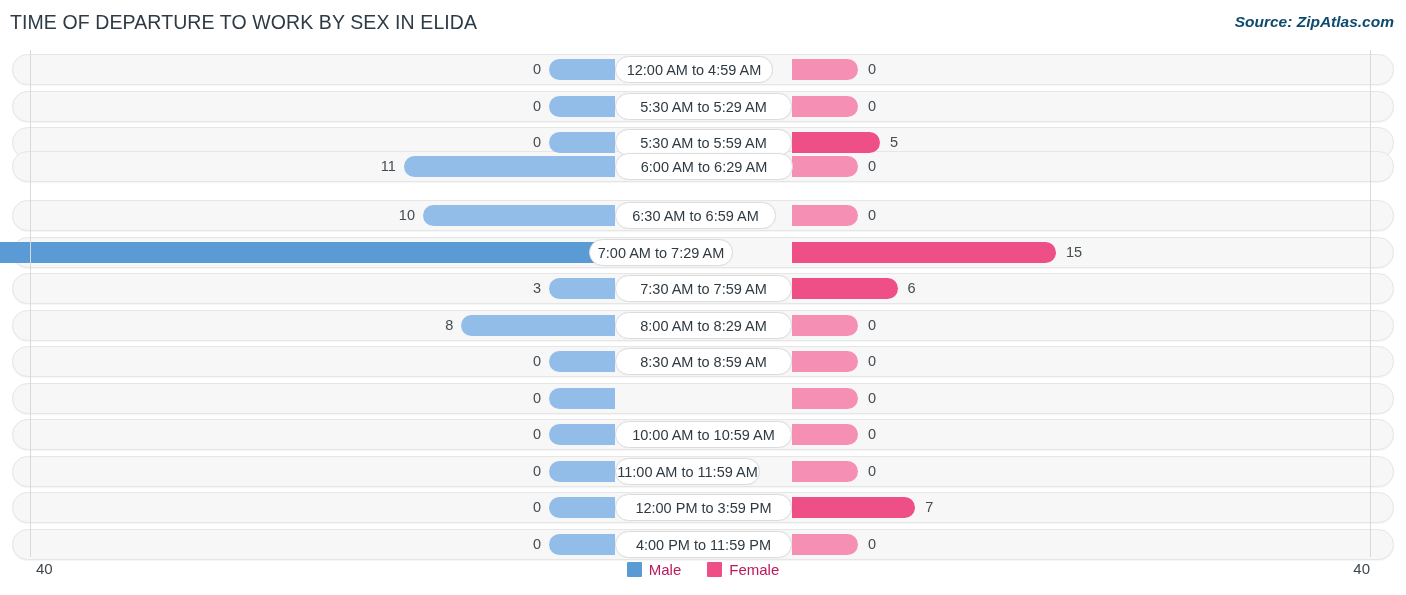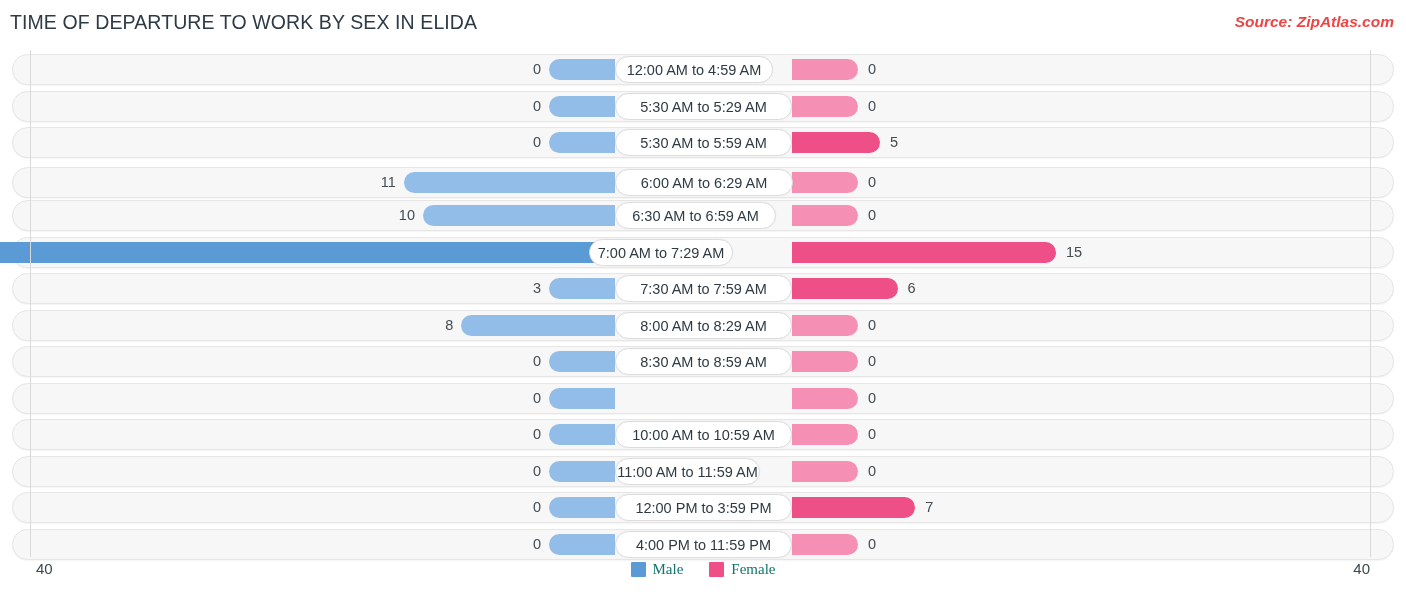--- a/index.html
+++ b/index.html
@@ -38,21 +38,21 @@
     white-space: nowrap;
   }
 
   #source-label {
     position: absolute;
     right: 12px;
     top: 13px;
     font-size: 15.5px;
     font-style: italic;
     font-weight: 700;
-    color: #ef4444;
+    color: #0c4a6e;
     white-space: nowrap;
   }
 
   
   #plot {
     position: absolute;
     left: 0;
     top: 50px;
     width: 1406px;
     height: 511px;
@@ -169,22 +169,21 @@
 
   .legend-swatch {
     width: 15px;
     height: 15px;
     border-radius: 1px;
     display: inline-block;
   }
 
   .legend-label {
     font-size: 15px;
-    color: #0f766e;
-    font-family: Liberation Serif, serif;
+    color: #be185d;
   }
 </style>
 </head>
 <body>
 
 <div id="page">
 
   <div id="header">
     <div id="chart-title">TIME OF DEPARTURE TO WORK BY SEX IN ELIDA</div>
     <div id="source-label">Source: ZipAtlas.com</div>
@@ -208,21 +207,21 @@
         <div class="val val-female" style="left: 855px; width: 58px;">0</div>
         <div class="cat-pill" style="left: 602px; width: 177px;">5:30 AM to 5:29 AM</div>
       </div>
       <div class="row" style="top: 77px;">
         <div class="bar bar-male" style="left: 536px; width: 66px; background: rgb(146, 189, 232);"></div>
         <div class="val val-male" style="left: 470px; width: 58px;">0</div>
         <div class="bar bar-female" style="left: 779px; width: 88px; background: rgb(238, 79, 134);"></div>
         <div class="val val-female" style="left: 877px; width: 58px;">5</div>
         <div class="cat-pill" style="left: 602px; width: 177px;">5:30 AM to 5:59 AM</div>
       </div>
-      <div class="row" style="top: 117px;">
+      <div class="row" style="top: 101px;">
         <div class="bar bar-male" style="left: 390.8px; width: 211.2px; background: rgb(146, 189, 232);"></div>
         <div class="val val-male" style="left: 324.8px; width: 58px;">11</div>
         <div class="bar bar-female" style="left: 779px; width: 66px; background: rgb(245, 144, 180);"></div>
         <div class="val val-female" style="left: 855px; width: 58px;">0</div>
         <div class="cat-pill" style="left: 602px; width: 178px;">6:00 AM to 6:29 AM</div>
       </div>
       <div class="row" style="top: 150px;">
         <div class="bar bar-male" style="left: 410px; width: 192px; background: rgb(146, 189, 232);"></div>
         <div class="val val-male" style="left: 344px; width: 58px;">10</div>
         <div class="bar bar-female" style="left: 779px; width: 66px; background: rgb(245, 144, 180);"></div>

